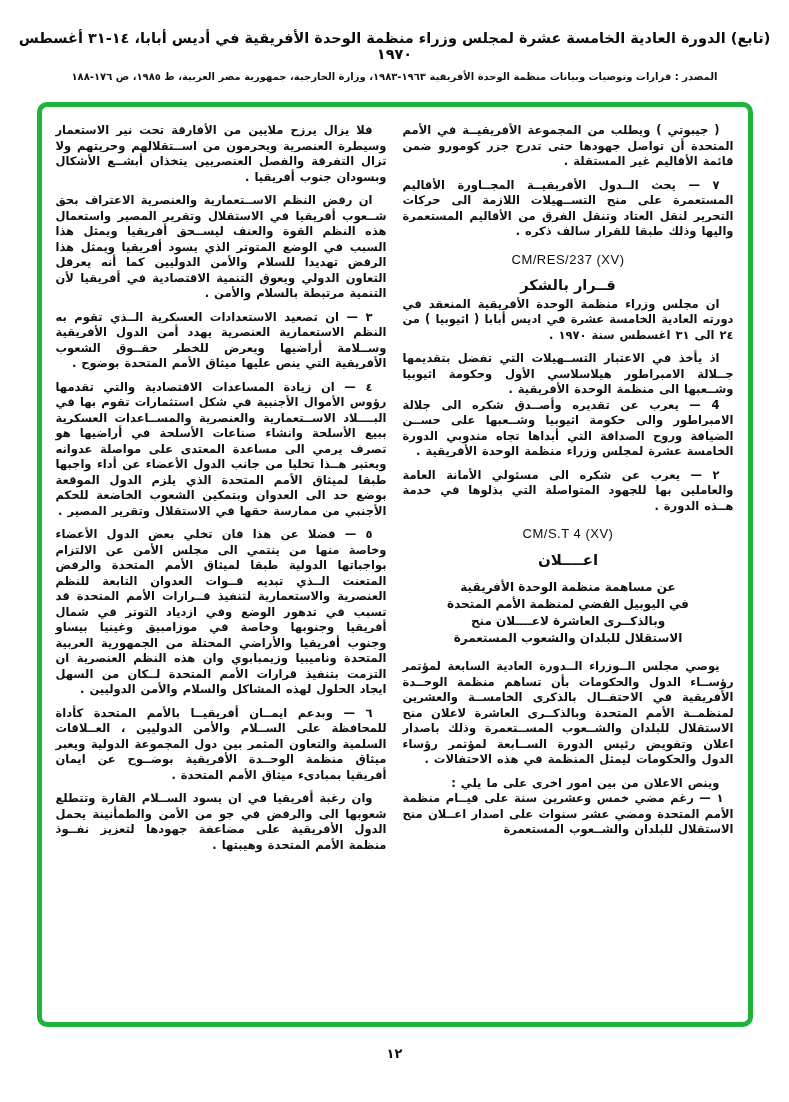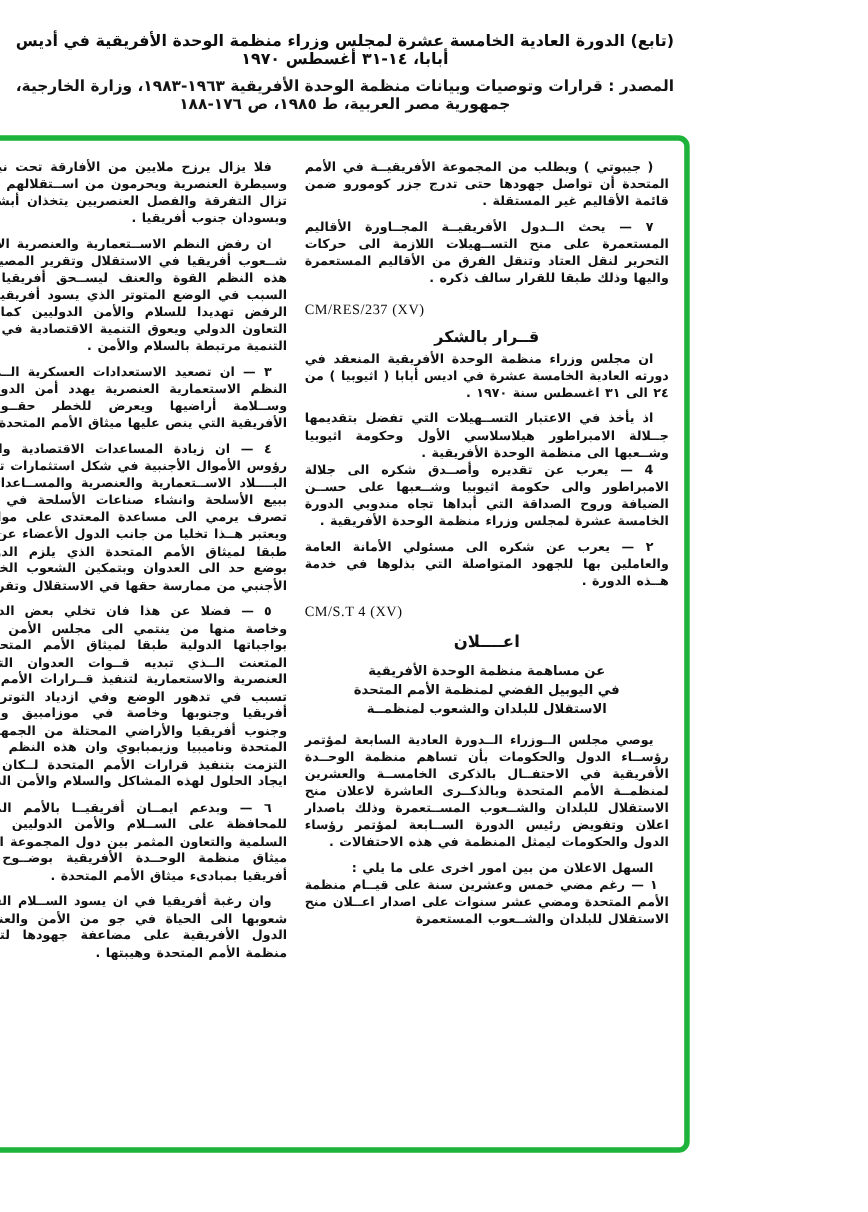--- a/index.html
+++ b/index.html
@@ -4,26 +4,26 @@
 <style>
   * { margin: 0; padding: 0; box-sizing: border-box; }
   html, body { width: 789px; }
   body {
     width: 789px; height: 1102px;
     background: #ffffff;
     font-family: "DejaVu Sans", sans-serif;
     color: #111;
     overflow: hidden;
   }
-  .page { width: 627px; height: 1102px; padding-top: 30px; direction: rtl; }
+  .page { width: 789px; height: 1102px; padding-top: 30px; direction: rtl; }
 
   
   .hdr { text-align: center; direction: rtl; }
   .hdr-title { font-size: 14.5px; font-weight: 700; letter-spacing: 0; color: #0d0d0d; }
-  .hdr-source { font-size: 14px; font-weight: 700; margin-top: 9px; color: #141414; }
+  .hdr-source { font-size: 10px; font-weight: 700; margin-top: 9px; color: #141414; }
 
   
   .frame {
     width: 716px; height: 925px;
     margin: 20px auto 0;
     border: 5px solid #1eb33a;
     border-radius: 10px;
     padding: 16px 14px 8px 14px;
     direction: rtl;
     display: flex;
@@ -38,22 +38,22 @@
     text-align: justify;
     text-indent: 14px;
     margin-bottom: 8px;
     word-spacing: 1px;
   }
   .para.tight { margin-bottom: 0; }
   .para.flow { text-indent: 10px; }
 
   .docref {
     direction: ltr;
-    text-align: left;
-    font-family: Liberation Serif, serif;
+    text-align: center;
+    font-family: Liberation Sans, sans-serif;
     font-size: 13px;
     font-weight: 400;
     letter-spacing: 0.5px;
     margin: 12px 0 10px 0;
     color: #0c0c0c;
   }
   .res-heading {
     text-align: center;
     font-size: 14.5px;
     font-weight: 700;
@@ -95,33 +95,37 @@
       <div class="res-heading">قــرار بالشكر</div>
       <div class="para">ان مجلس وزراء منظمة الوحدة الأفريقية المنعقد في دورته العادية الخامسة عشرة في اديس أبابا ( اثيوبيا ) من ٢٤ الى ٣١ اغسطس سنة ١٩٧٠ .</div>
       <div class="para tight">اذ يأخذ في الاعتبار التســهيلات التي تفضل بتقديمها جــلالة الامبراطور هيلاسلاسي الأول وحكومة اثيوبيا وشــعبها الى منظمة الوحدة الأفريقية .</div>
       <div class="para">4 — يعرب عن تقديره وأصــدق شكره الى جلالة الامبراطور والى حكومة اثيوبيا وشــعبها على حســن الضيافة وروح الصداقة التي أبداها تجاه مندوبي الدورة الخامسة عشرة لمجلس وزراء منظمة الوحدة الأفريقية .</div>
       <div class="para">٢ — يعرب عن شكره الى مسئولي الأمانة العامة والعاملين بها للجهود المتواصلة التي بذلوها في خدمة هــذه الدورة .</div>
       <div class="docref">CM/S.T 4 (XV)</div>
       <div class="decl-heading">اعــــلان</div>
       <div class="decl-subtitle">
         <div>عن مساهمة منظمة الوحدة الأفريقية</div>
         <div>في اليوبيل الفضي لمنظمة الأمم المتحدة</div>
-        <div>الاستقلال للبلدان والشعوب لمنظمــة</div>
+        <div>وبالذكــرى العاشرة لاعــــلان منح</div>
+        <div>الاستقلال للبلدان والشعوب المستعمرة</div>
       </div>
       <div class="para">يوصي مجلس الــوزراء الــدورة العادية السابعة لمؤتمر رؤســاء الدول والحكومات بأن تساهم منظمة الوحــدة الأفريقية في الاحتفــال بالذكرى الخامســة والعشرين لمنظمــة الأمم المتحدة وبالذكــرى العاشرة لاعلان منح الاستقلال للبلدان والشــعوب المســتعمرة وذلك باصدار اعلان وتفويض رئيس الدورة الســابعة لمؤتمر رؤساء الدول والحكومات ليمثل المنظمة في هذه الاحتفالات .</div>
-      <div class="para tight">السهل الاعلان من بين امور اخرى على ما يلي :</div>
+      <div class="para tight">وينص الاعلان من بين امور اخرى على ما يلي :</div>
       <div class="para flow">١ — رغم مضي خمس وعشرين سنة على قيــام منظمة الأمم المتحدة ومضي عشر سنوات على اصدار اعــلان منح الاستقلال للبلدان والشــعوب المستعمرة</div>
     </div>
 
     <div class="col">
       <div class="para">فلا يزال يرزح ملايين من الأفارقة تحت نير الاستعمار وسيطرة العنصرية ويحرمون من اســتقلالهم وحريتهم ولا تزال التفرقة والفصل العنصريين يتخذان أبشــع الأشكال وبسودان جنوب أفريقيا .</div>
       <div class="para">ان رفض النظم الاســتعمارية والعنصرية الاعتراف بحق شــعوب أفريقيا في الاستقلال وتقرير المصير واستعمال هذه النظم القوة والعنف ليســحق أفريقيا ويمثل هذا السبب في الوضع المتوتر الذي يسود أفريقيا ويمثل هذا الرفض تهديدا للسلام والأمن الدوليين كما أنه يعرقل التعاون الدولي ويعوق التنمية الاقتصادية في أفريقيا لأن التنمية مرتبطة بالسلام والأمن .</div>
       <div class="para">٣ — ان تصعيد الاستعدادات العسكرية الــذي تقوم به النظم الاستعمارية العنصرية يهدد أمن الدول الأفريقية وســلامة أراضيها ويعرض للخطر حقــوق الشعوب الأفريقية التي ينص عليها ميثاق الأمم المتحدة بوضوح .</div>
       <div class="para">٤ — ان زيادة المساعدات الاقتصادية والتي تقدمها رؤوس الأموال الأجنبية في شكل استثمارات تقوم بها في البــــلاد الاســتعمارية والعنصرية والمســاعدات العسكرية ببيع الأسلحة وانشاء صناعات الأسلحة في أراضيها هو تصرف يرمي الى مساعدة المعتدى على مواصلة عدوانه ويعتبر هــذا تخليا من جانب الدول الأعضاء عن أداء واجبها طبقا لميثاق الأمم المتحدة الذي يلزم الدول الموقعة بوضع حد الى العدوان وبتمكين الشعوب الخاضعة للحكم الأجنبي من ممارسة حقها في الاستقلال وتقرير المصير .</div>
       <div class="para">٥ — فضلا عن هذا فان تخلي بعض الدول الأعضاء وخاصة منها من ينتمي الى مجلس الأمن عن الالتزام بواجباتها الدولية طبقا لميثاق الأمم المتحدة والرفض المتعنت الــذي تبديه قــوات العدوان التابعة للنظم العنصرية والاستعمارية لتنفيذ قــرارات الأمم المتحدة قد تسبب في تدهور الوضع وفي ازدياد التوتر في شمال أفريقيا وجنوبها وخاصة في موزامبيق وغينيا بيساو وجنوب أفريقيا والأراضي المحتلة من الجمهورية العربية المتحدة وناميبيا وزيمبابوي وان هذه النظم العنصرية ان التزمت بتنفيذ قرارات الأمم المتحدة لــكان من السهل ايجاد الحلول لهذه المشاكل والسلام والأمن الدوليين .</div>
       <div class="para">٦ — وبدعم ايمــان أفريقيــا بالأمم المتحدة كأداة للمحافظة على الســلام والأمن الدوليين ، العــلاقات السلمية والتعاون المثمر بين دول المجموعة الدولية ويعبر ميثاق منظمة الوحــدة الأفريقية بوضــوح عن ايمان أفريقيا بمبادىء ميثاق الأمم المتحدة .</div>
-      <div class="para">وان رغبة أفريقيا في ان يسود الســلام القارة وتتطلع شعوبها الى الحياة في جو من الأمن والعنصرية يحمل الدول الأفريقية على مضاعفة جهودها لتعزيز نفــوذ منظمة الأمم المتحدة وهيبتها .</div>
+      <div class="para">وان رغبة أفريقيا في ان يسود الســلام القارة وتتطلع شعوبها الى والرفض في جو من الأمن والطمأنينة يحمل الدول الأفريقية على مضاعفة جهودها لتعزيز نفــوذ منظمة الأمم المتحدة وهيبتها .</div>
     </div>
 
   </div>
 
+  <div class="footer">
+    <span class="page-num">١٢</span>
+  </div>
 
 </div>
 
 </body></html>

